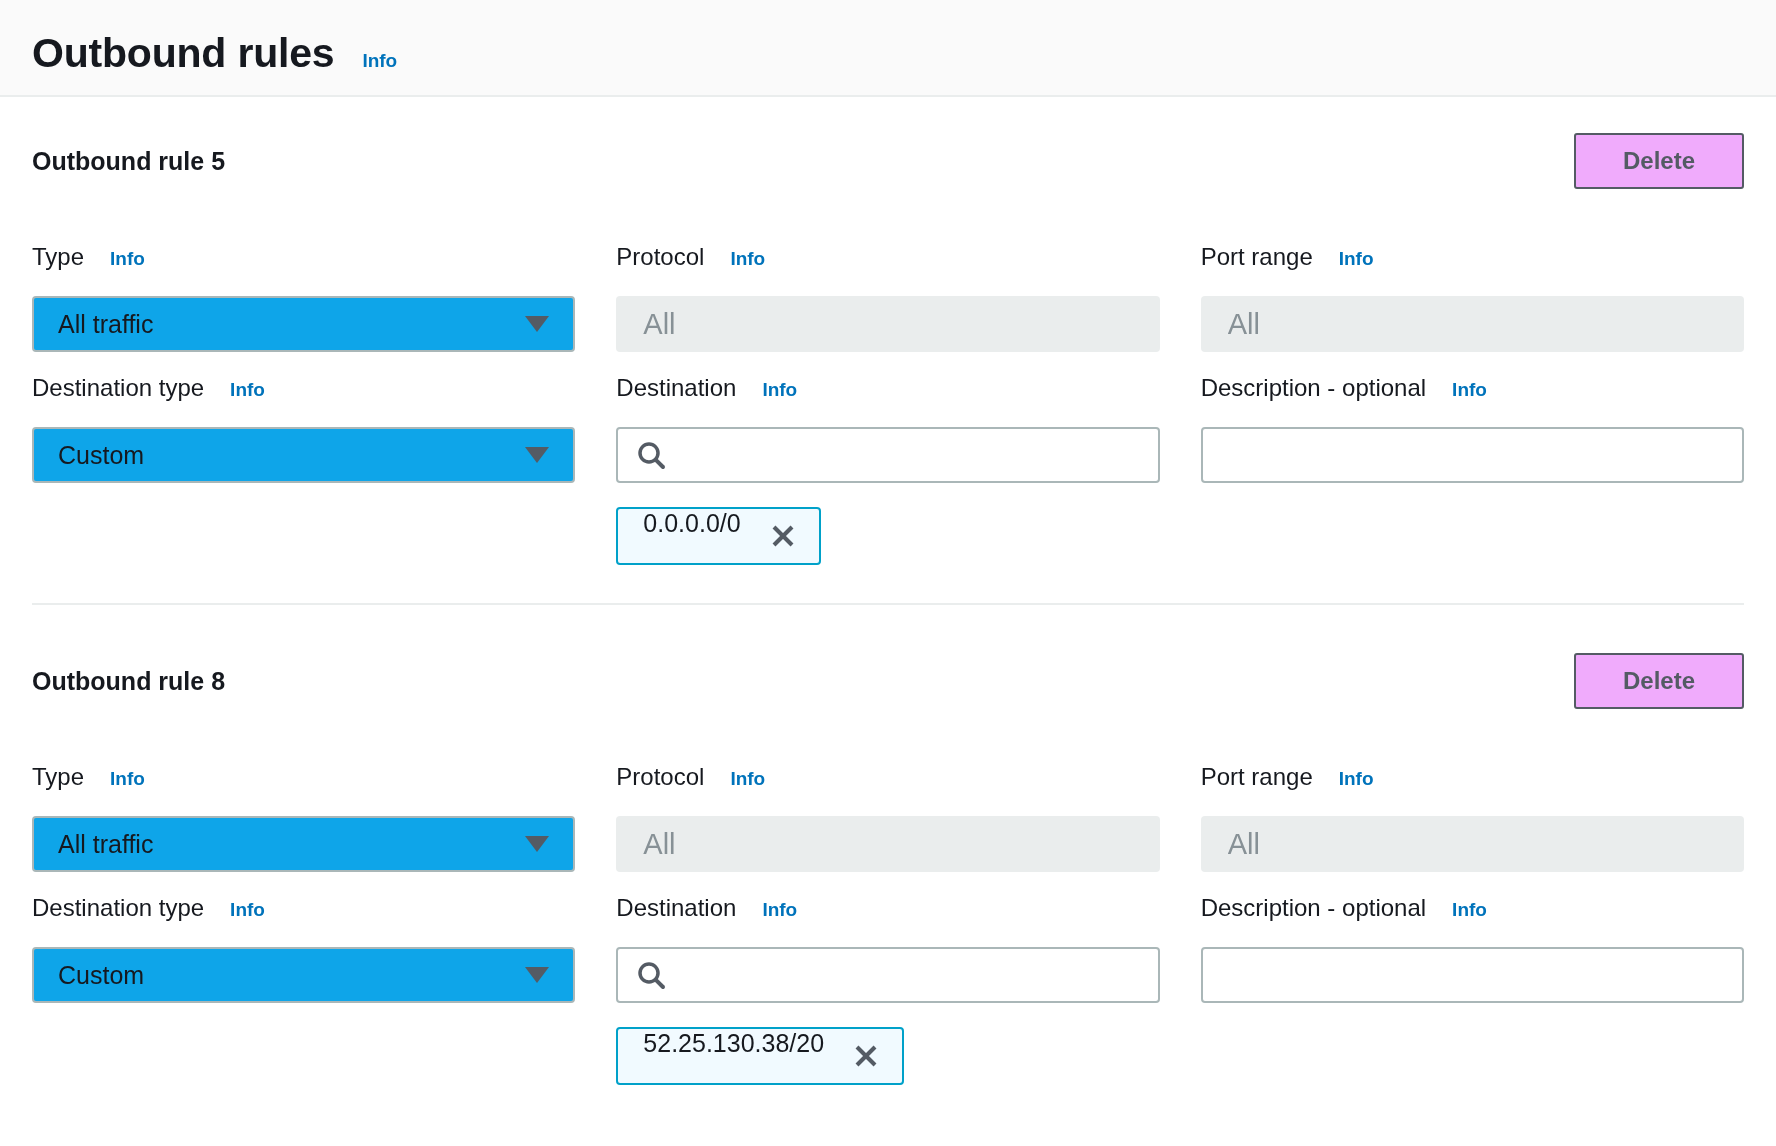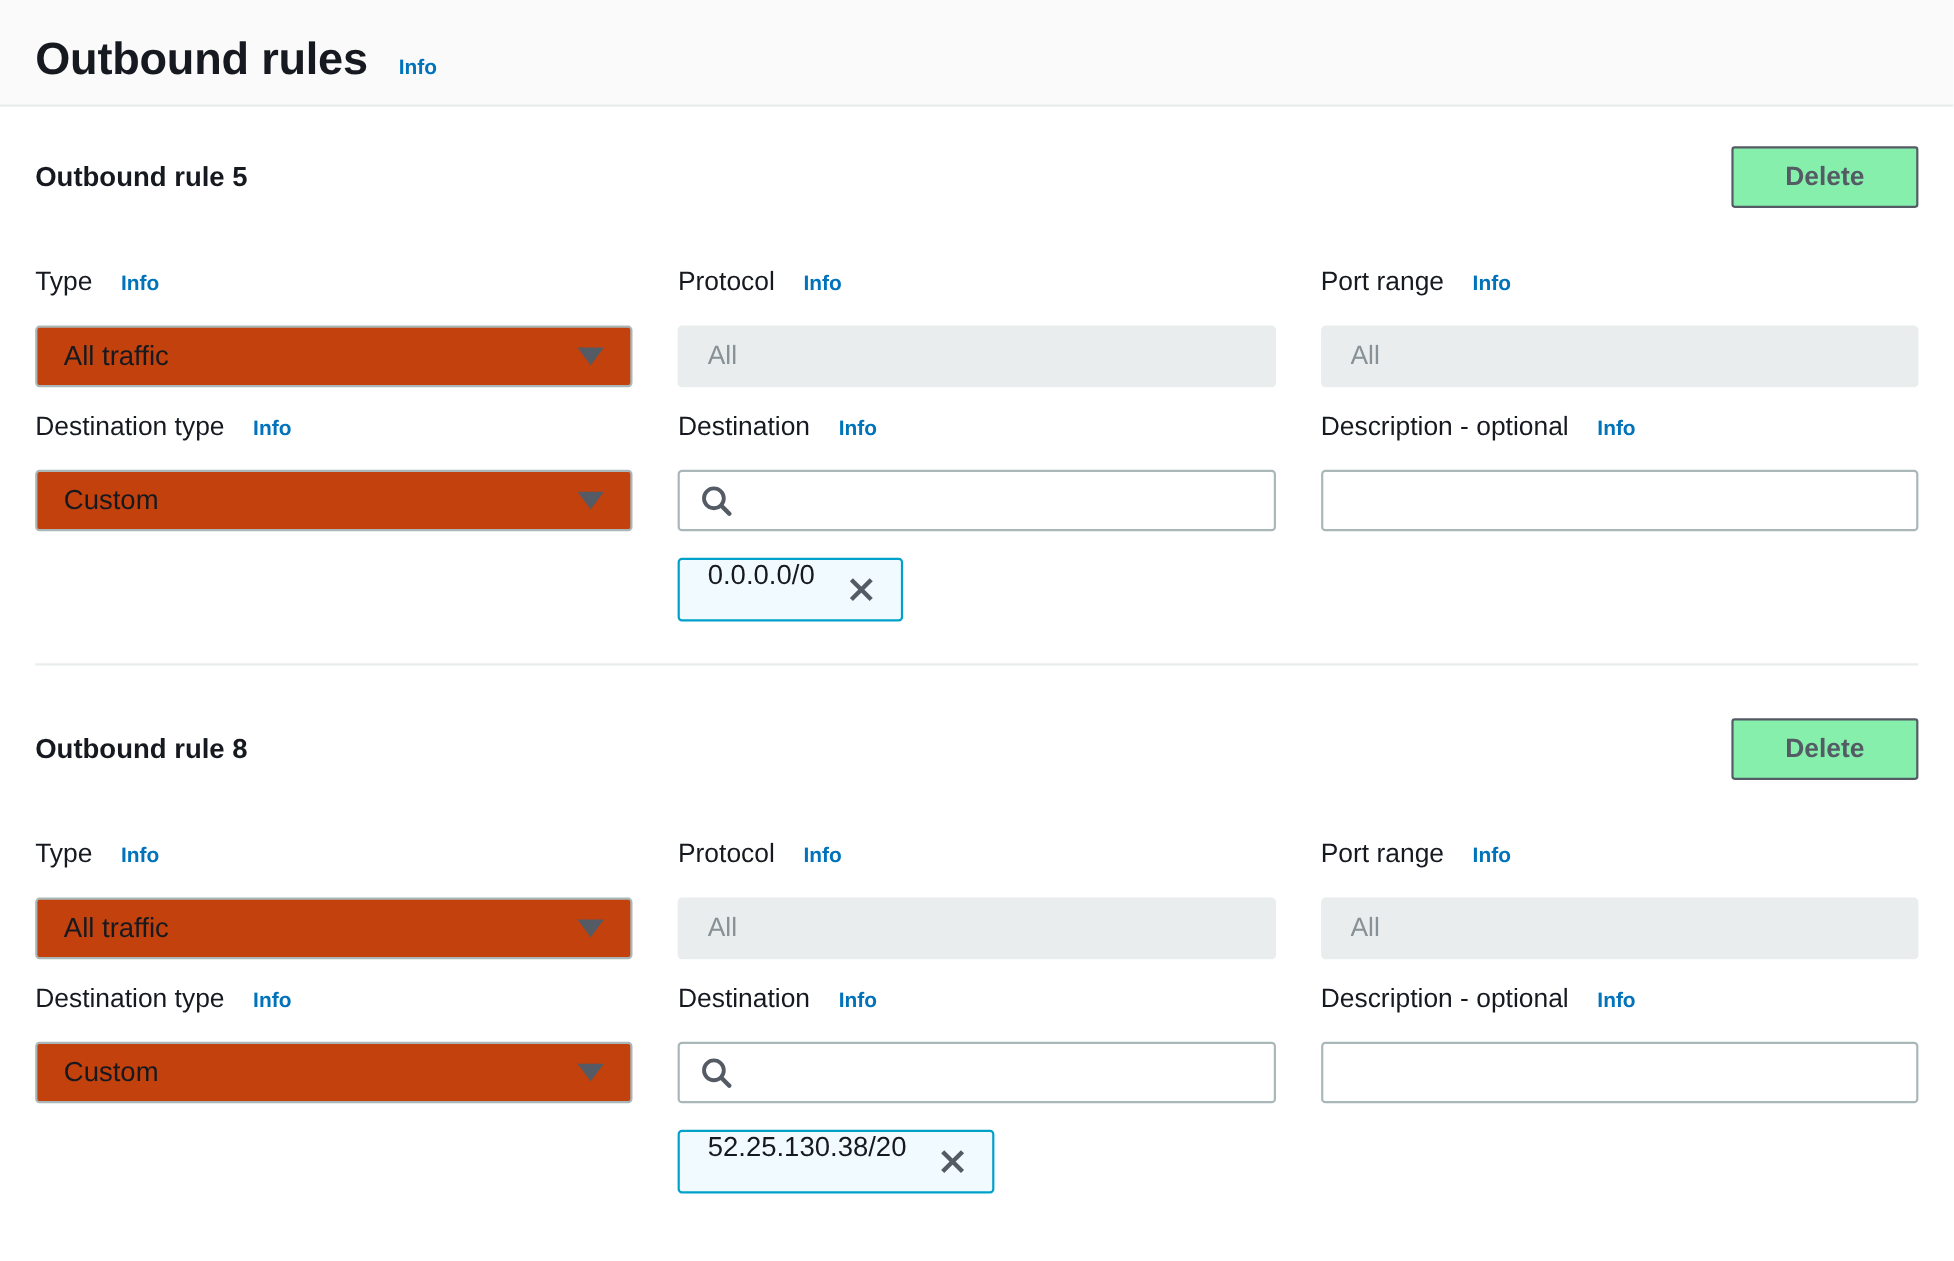--- a/index.html
+++ b/index.html
@@ -46,21 +46,21 @@
   }
   .rule-head.second { margin-top: 48px; }
   .rule-heading {
     font-size: 25px;
     font-weight: 700;
   }
   .delete-btn {
     height: 56px;
     min-width: 170px;
     padding: 0 38px;
-    background: #86efac;
+    background: #f0abfc;
     border: 2px solid #545b64;
     border-radius: 3px;
     color: #545b64;
     font-family: "Liberation Sans", sans-serif;
     font-size: 24px;
     font-weight: 700;
     cursor: pointer;
   }
 
   .rule-grid {
@@ -78,21 +78,21 @@
     font-size: 24px;
     color: #16191f;
     margin-bottom: 25px;
     text-align: right;
   }
 
   .select {
     height: 56px;
     border: 2px solid #aab7b8;
     border-radius: 4px;
-    background: #c2410c;
+    background: #0ea5e9;
     display: flex;
     align-items: center;
     justify-content: space-between;
     padding: 0 24px;
     font-size: 25px;
     cursor: pointer;
   }
   .caret {
     width: 0; height: 0;
     border-left: 12px solid transparent;
@@ -101,21 +101,21 @@
   }
 
   .disabled-input {
     width: 100%;
     height: 56px;
     background: #eaeded;
     border: none;
     border-radius: 4px;
     padding: 0 27px;
     font-family: "Liberation Sans", sans-serif;
-    font-size: 24px;
+    font-size: 29px;
     color: #879196;
   }
 
   .search-box {
     height: 56px;
     border: 2px solid #aab7b8;
     border-radius: 4px;
     background: #ffffff;
     display: flex;
     align-items: center;

